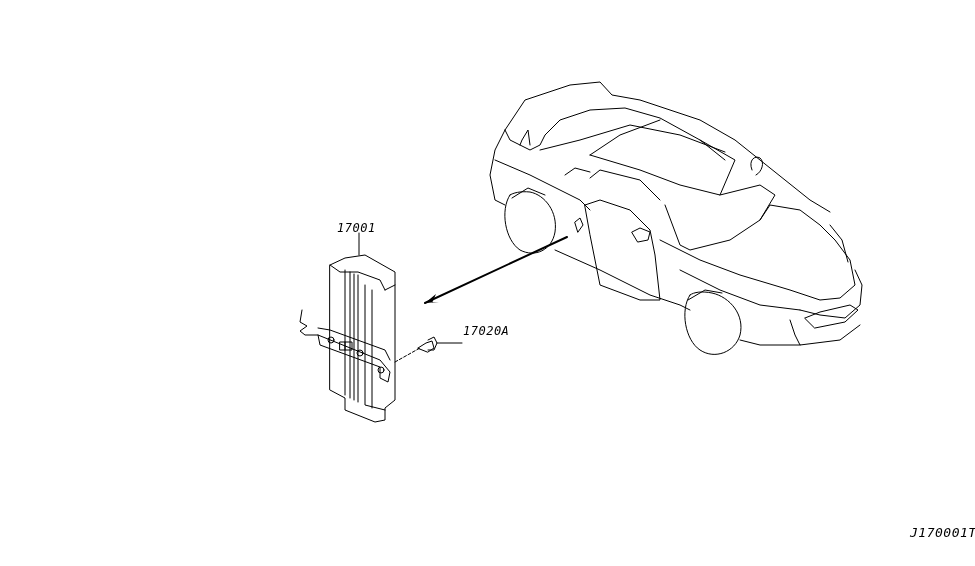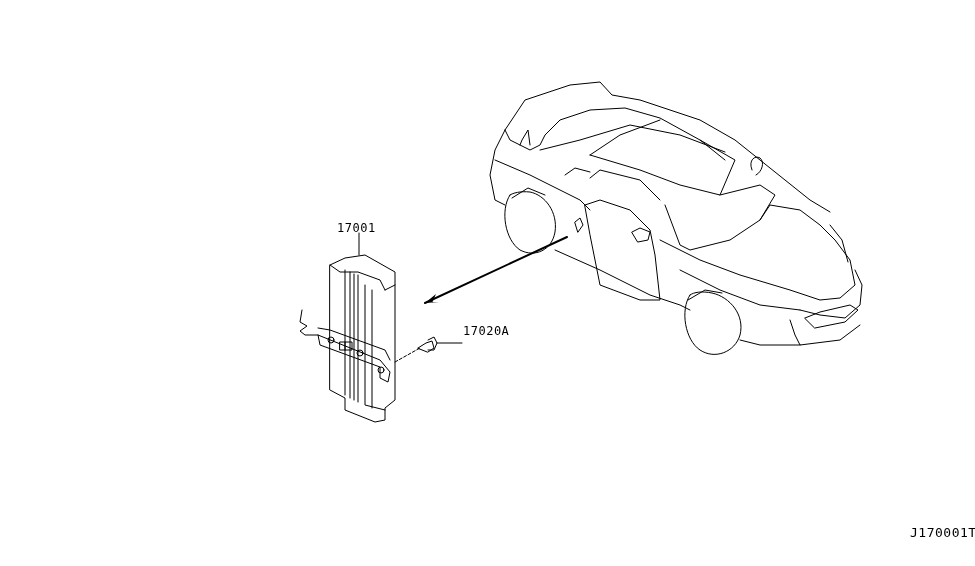--- a/index.html
+++ b/index.html
@@ -1,20 +1,20 @@
 <!DOCTYPE html>
 <html><head>
 <meta charset="utf-8">
 <style>
   html, body { margin: 0; padding: 0; background: #ffffff; }
   body { width: 975px; height: 566px; position: relative; overflow: hidden;
          font-family: "DejaVu Sans Mono", "Liberation Mono", monospace; }
   svg.art { position: absolute; left: 0; top: 0; }
   .ln { fill: none; stroke: #000; stroke-width: 1; stroke-linejoin: round; stroke-linecap: round; }
-  .lbl { position: absolute; font-size: 12px; color: #000; letter-spacing: 0.5px; white-space: nowrap; }
+  .lbl { position: absolute; font-size: 12px; color: #000; letter-spacing: 0.5px; white-space: nowrap; font-style: italic; }
 </style>
 </head>
 <body>
 
 <svg class="art" width="975" height="566" viewBox="0 0 975 566">
 
   <g>
 
     <path class="ln" d="M505,130 L525,100 L570,85 L600,82 L612,95 L640,100 L700,120 L735,140 L760,160 L785,180 L810,200 L830,212"></path>
     <path class="ln" d="M505,130 L510,140 L520,145 L530,150 L540,145 L545,135 L560,120 L590,110 L625,108 L660,118 L700,140 L725,160"></path>

